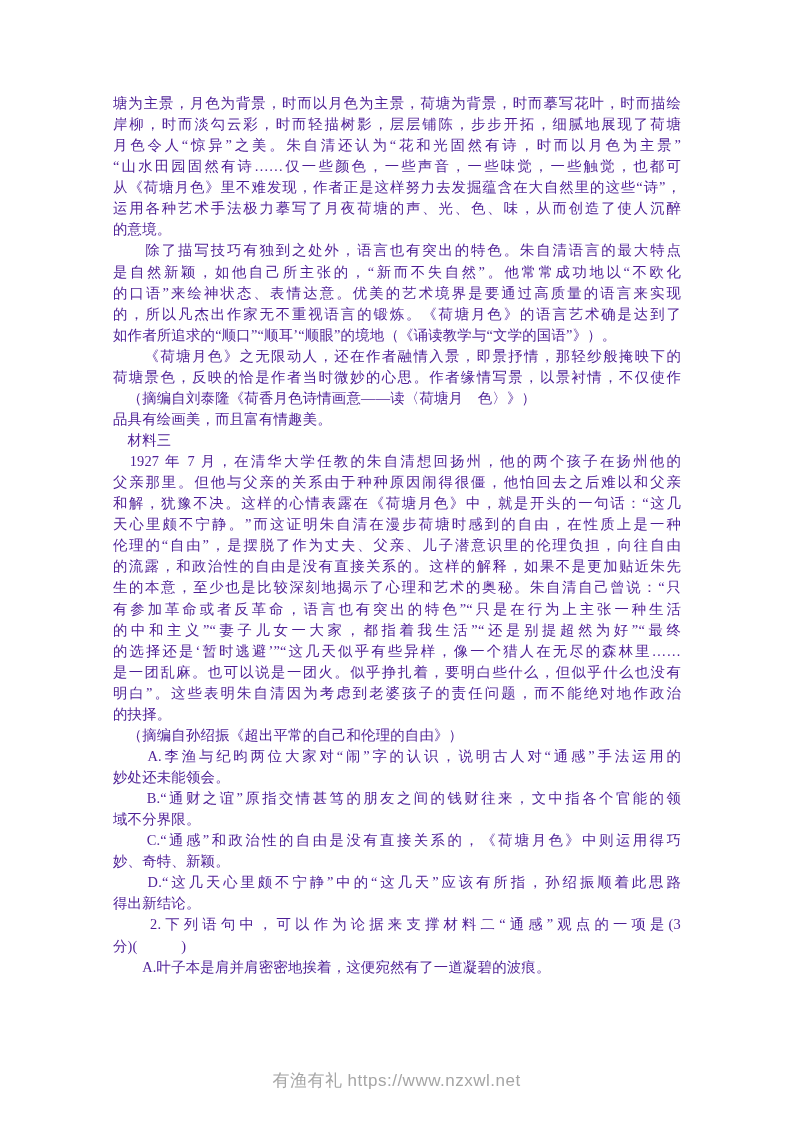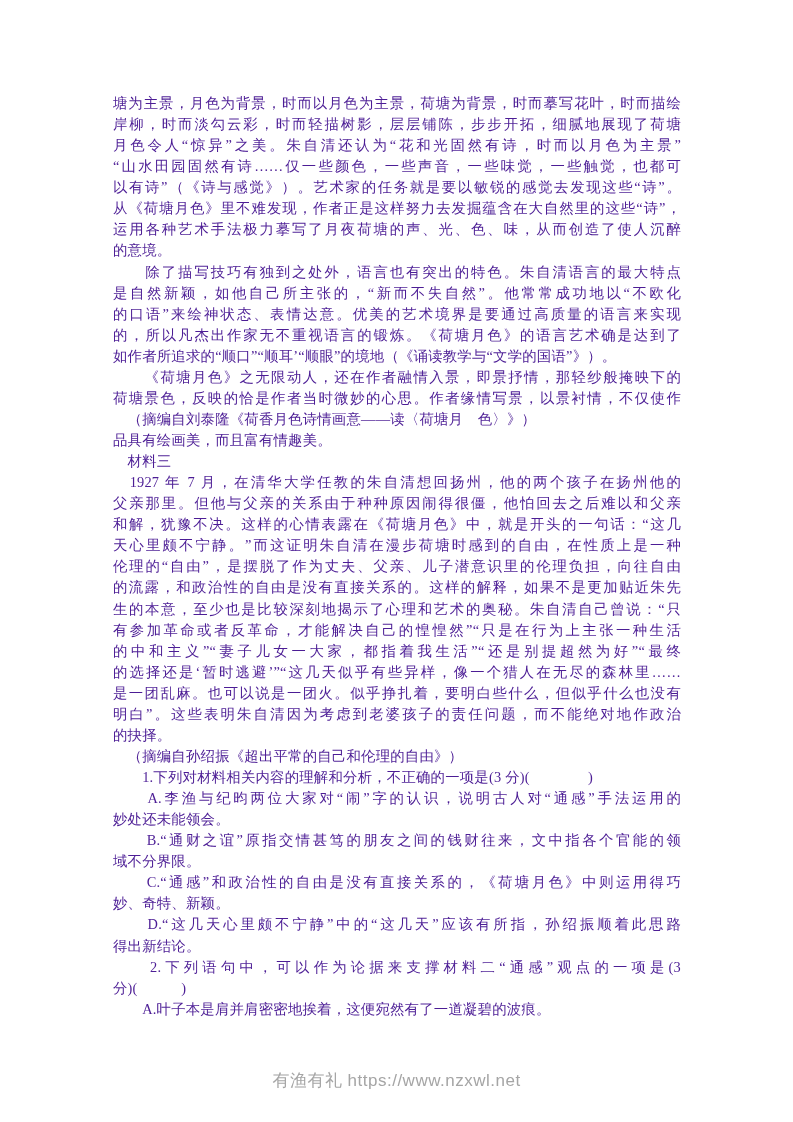--- a/index.html
+++ b/index.html
@@ -49,49 +49,47 @@
 </style>
 </head>
 <body>
 
 <div class="page">
   <div class="doc-body" style="color: #4c1d95;">
       <div class="line">塘为主景，月色为背景，时而以月色为主景，荷塘为背景，时而摹写花叶，时而描绘</div>
       <div class="line">岸柳，时而淡勾云彩，时而轻描树影，层层铺陈，步步开拓，细腻地展现了荷塘</div>
       <div class="line">月色令人“惊异”之美。朱自清还认为“花和光固然有诗，时而以月色为主景”</div>
       <div class="line">“山水田园固然有诗……仅一些颜色，一些声音，一些味觉，一些触觉，也都可</div>
-      <div class="line">以有诗”（《诗与感觉》）。艺术家的任务就是要以敏锐的感觉去发现这些“诗”。</div>
       <div class="line">从《荷塘月色》里不难发现，作者正是这样努力去发掘蕴含在大自然里的这些“诗”，</div>
       <div class="line">运用各种艺术手法极力摹写了月夜荷塘的声、光、色、味，从而创造了使人沉醉</div>
       <div class="line last">的意境。</div>
       <div class="line">　　除了描写技巧有独到之处外，语言也有突出的特色。朱自清语言的最大特点</div>
       <div class="line">是自然新颖，如他自己所主张的，“新而不失自然”。他常常成功地以“不欧化</div>
       <div class="line">的口语”来绘神状态、表情达意。优美的艺术境界是要通过高质量的语言来实现</div>
       <div class="line">的，所以凡杰出作家无不重视语言的锻炼。《荷塘月色》的语言艺术确是达到了</div>
       <div class="line last">如作者所追求的“顺口”“顺耳’“顺眼”的境地（《诵读教学与“文学的国语”》）。</div>
       <div class="line">　　《荷塘月色》之无限动人，还在作者融情入景，即景抒情，那轻纱般掩映下的</div>
       <div class="line">荷塘景色，反映的恰是作者当时微妙的心思。作者缘情写景，以景衬情，不仅使作</div>
       <div class="line last">　（摘编自刘泰隆《荷香月色诗情画意——读〈荷塘月　色〉》）</div>
       <div class="line last">品具有绘画美，而且富有情趣美。</div>
       <div class="line last">　材料三</div>
       <div class="line">　1927 年 7 月，在清华大学任教的朱自清想回扬州，他的两个孩子在扬州他的</div>
       <div class="line">父亲那里。但他与父亲的关系由于种种原因闹得很僵，他怕回去之后难以和父亲</div>
       <div class="line">和解，犹豫不决。这样的心情表露在《荷塘月色》中，就是开头的一句话：“这几</div>
       <div class="line">天心里颇不宁静。”而这证明朱自清在漫步荷塘时感到的自由，在性质上是一种</div>
       <div class="line">伦理的“自由”，是摆脱了作为丈夫、父亲、儿子潜意识里的伦理负担，向往自由</div>
       <div class="line">的流露，和政治性的自由是没有直接关系的。这样的解释，如果不是更加贴近朱先</div>
       <div class="line">生的本意，至少也是比较深刻地揭示了心理和艺术的奥秘。朱自清自己曾说：“只</div>
-      <div class="line">有参加革命或者反革命，才能解决自己的惶惶然”“只是在行为上主张一种生活</div>
+      <div class="line">有参加革命或者反革命，语言也有突出的特色”“只是在行为上主张一种生活</div>
       <div class="line">的中和主义”“妻子儿女一大家，都指着我生活”“还是别提超然为好”“最终</div>
       <div class="line">的选择还是‘暂时逃避’”“这几天似乎有些异样，像一个猎人在无尽的森林里……</div>
       <div class="line">是一团乱麻。也可以说是一团火。似乎挣扎着，要明白些什么，但似乎什么也没有</div>
       <div class="line">明白”。这些表明朱自清因为考虑到老婆孩子的责任问题，而不能绝对地作政治</div>
       <div class="line last">的抉择。</div>
       <div class="line last">　（摘编自孙绍振《超出平常的自己和伦理的自由》）</div>
-      <div class="line last">　　1.下列对材料相关内容的理解和分析，不正确的一项是(3 分)(　　　　)</div>
       <div class="line">　　A.李渔与纪昀两位大家对“闹”字的认识，说明古人对“通感”手法运用的</div>
       <div class="line last">妙处还未能领会。</div>
       <div class="line">　　B.“通财之谊”原指交情甚笃的朋友之间的钱财往来，文中指各个官能的领</div>
       <div class="line last">域不分界限。</div>
       <div class="line">　　C.“通感”和政治性的自由是没有直接关系的，《荷塘月色》中则运用得巧</div>
       <div class="line last">妙、奇特、新颖。</div>
       <div class="line">　　D.“这几天心里颇不宁静”中的“这几天”应该有所指，孙绍振顺着此思路</div>
       <div class="line last">得出新结论。</div>
       <div class="line">　　2.下列语句中，可以作为论据来支撑材料二“通感”观点的一项是(3</div>
       <div class="line last">分)(　　　)</div>

